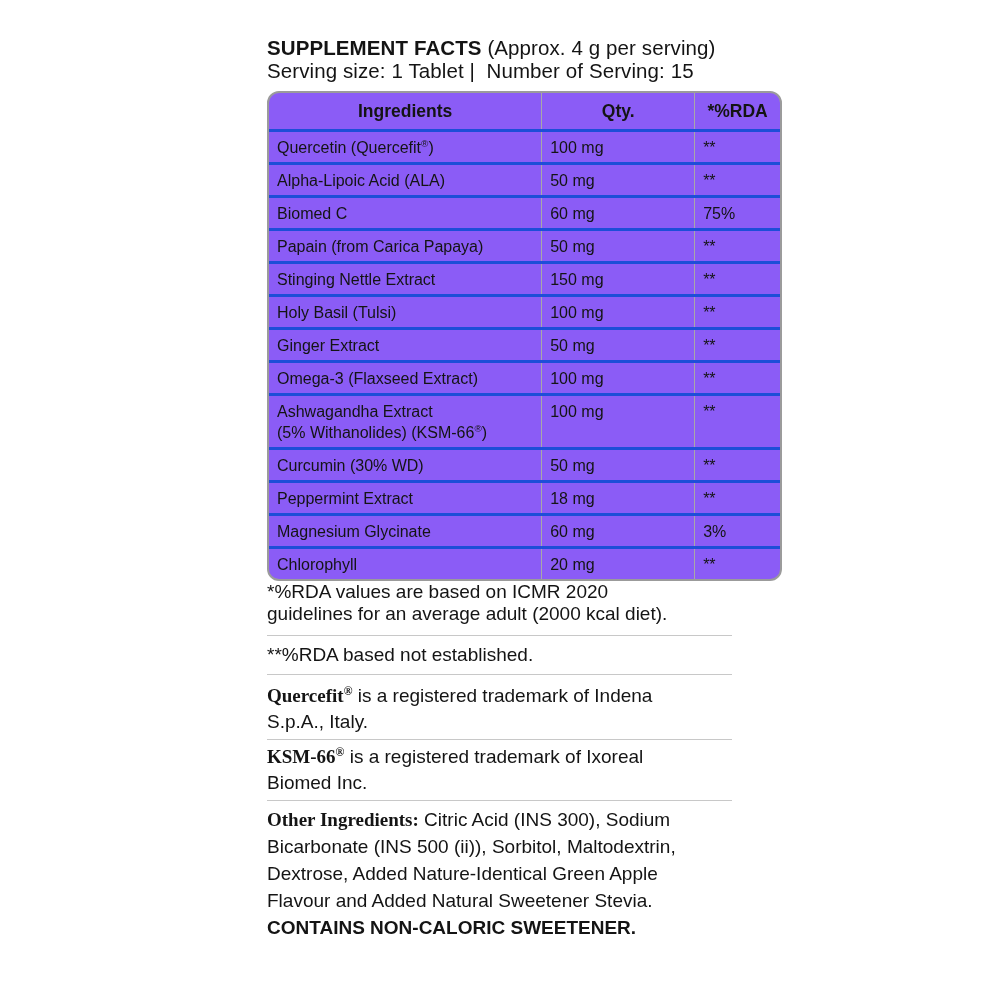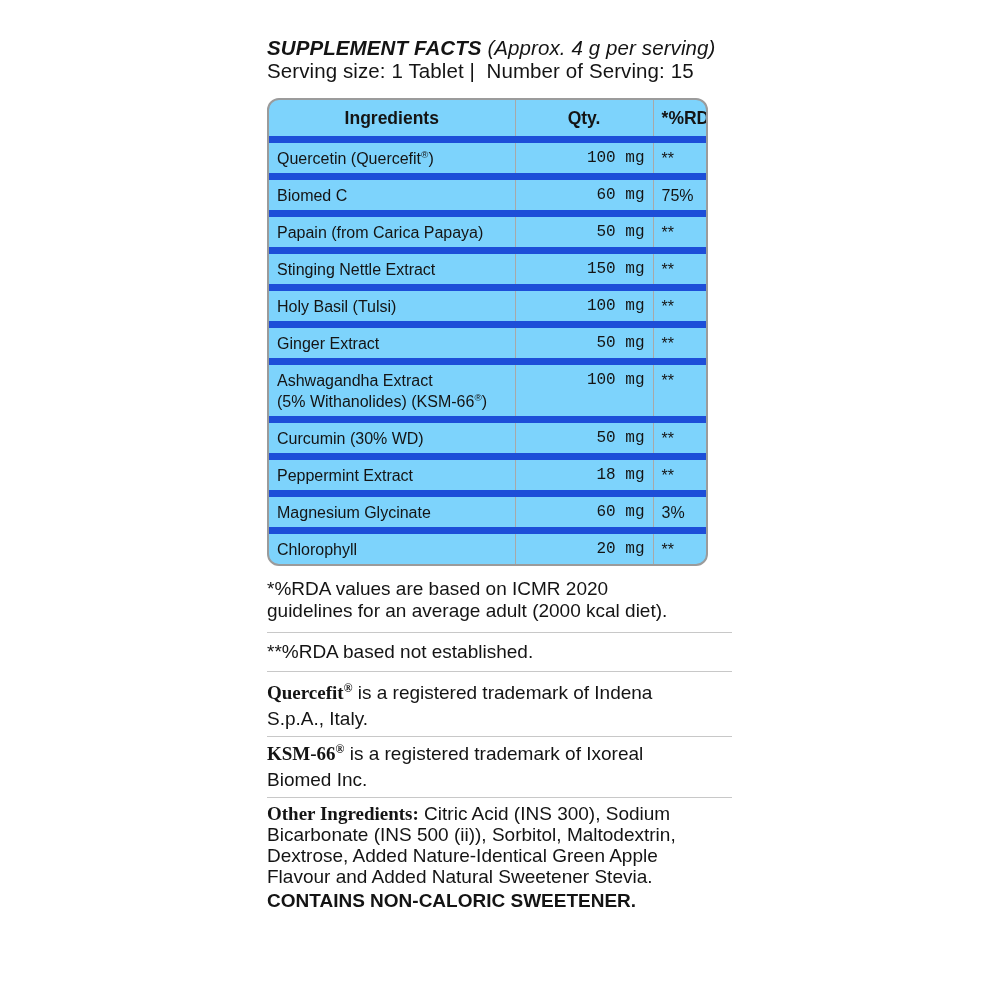--- a/index.html
+++ b/index.html
@@ -17,39 +17,38 @@
     left: 267px;
     top: 36px;
     width: 505px;
   }
   
   .title-line1 {
     font-size: 20.5px;
     line-height: 23px;
     white-space: pre-wrap;
     letter-spacing: 0.1px;
-    font-style: italic;
   }
   .title-line1 .b { font-weight: bold; }
   .title-line2 {
     font-size: 20.5px;
     line-height: 23px;
     font-weight: normal;
     white-space: pre-wrap;
     letter-spacing: 0.1px;
   }
   
   .table-wrap {
-    margin-top: 16px;
-    width: 441px;
+    margin-top: 9px;
+    width: 515px;
     box-sizing: border-box;
     border: 2px solid #9b9b9b;
     border-radius: 12px;
     overflow: hidden;
-    background: #7dd3fc;
+    background: #8b5cf6;
   }
   table.facts {
     border-collapse: collapse;
     width: 100%;
     table-layout: fixed;
   }
   table.facts col.c1 { width: 246px; }
   table.facts col.c2 { width: 138px; }
   table.facts col.c3 { width: 77px; }
   table.facts th {
@@ -57,54 +56,54 @@
     font-weight: bold;
     text-align: center;
     padding: 8px 4px;
     line-height: 20px;
   }
   table.facts td {
     font-size: 16px;
     line-height: 21px;
     padding: 4.5px 8px;
     vertical-align: top;
-    border-top: 7px solid #1d4ed8;
+    border-top: 3px solid #1d4ed8;
   }
   table.facts th + th,
   table.facts td + td {
     border-left: 1px solid #a8a8a8;
   }
   td.ingredient {
     text-align: left;
     padding-left: 9px;
     white-space: pre-line;
   }
-  td.qty { text-align: right; font-family: Liberation Mono, monospace; }
+  td.qty { text-align: left; }
   td.rda { text-align: left; padding-left: 19px; }
   sup.reg {
     font-size: 0.62em;
     vertical-align: super;
     line-height: 0;
   }
   
   .fn {
     font-size: 19px;
     line-height: 22px;
     white-space: pre-line;
   }
-  .fn1 { margin-top: 12px; }
+  .fn1 { }
   .tm {
     font-size: 19px;
     line-height: 26px;
     white-space: pre-line;
   }
   .tm .b, .other .b { font-weight: bold; font-family: Liberation Serif, serif; }
   .other {
     font-size: 19px;
-    line-height: 21px;
+    line-height: 27px;
     white-space: pre-line;
   }
   .contains {
     font-size: 19px;
     line-height: 27px;
     font-weight: bold;
   }
   hr.divider {
     border: 0;
     border-top: 1px solid #c8c8c8;
@@ -139,20 +138,25 @@
           <th>*%RDA</th>
         </tr>
       </thead>
       <tbody>
           <tr>
             <td class="ingredient">Quercetin (Quercefit<sup class="reg">®</sup>)</td>
             <td class="qty">100 mg</td>
             <td class="rda">**</td>
           </tr>
           <tr>
+            <td class="ingredient">Alpha-Lipoic Acid (ALA)</td>
+            <td class="qty">50 mg</td>
+            <td class="rda">**</td>
+          </tr>
+          <tr>
             <td class="ingredient">Biomed C</td>
             <td class="qty">60 mg</td>
             <td class="rda">75%</td>
           </tr>
           <tr>
             <td class="ingredient">Papain (from Carica Papaya)</td>
             <td class="qty">50 mg</td>
             <td class="rda">**</td>
           </tr>
           <tr>
@@ -161,20 +165,25 @@
             <td class="rda">**</td>
           </tr>
           <tr>
             <td class="ingredient">Holy Basil (Tulsi)</td>
             <td class="qty">100 mg</td>
             <td class="rda">**</td>
           </tr>
           <tr>
             <td class="ingredient">Ginger Extract</td>
             <td class="qty">50 mg</td>
+            <td class="rda">**</td>
+          </tr>
+          <tr>
+            <td class="ingredient">Omega-3 (Flaxseed Extract)</td>
+            <td class="qty">100 mg</td>
             <td class="rda">**</td>
           </tr>
           <tr>
             <td class="ingredient">Ashwagandha Extract
 (5% Withanolides) (KSM-66<sup class="reg">®</sup>)</td>
             <td class="qty">100 mg</td>
             <td class="rda">**</td>
           </tr>
           <tr>
             <td class="ingredient">Curcumin (30% WD)</td>

